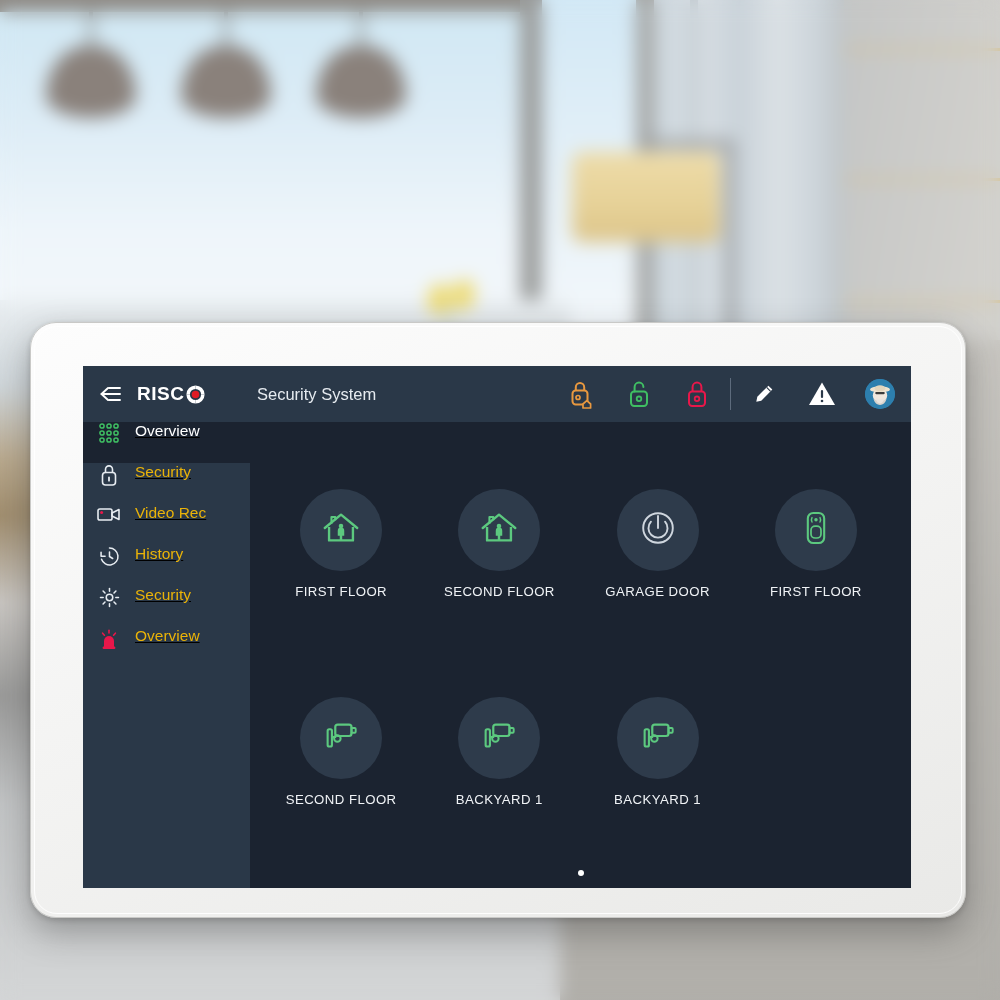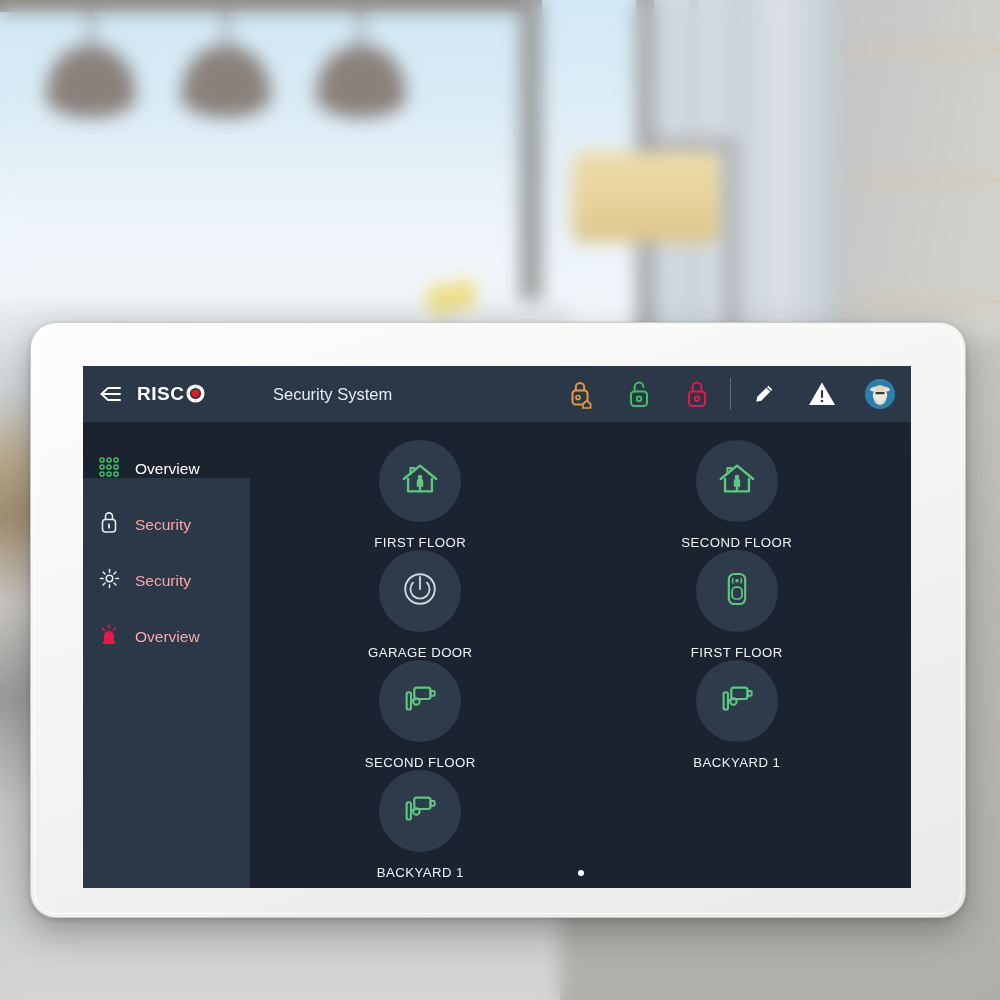--- a/index.html
+++ b/index.html
@@ -86,50 +86,50 @@
   #screen {
     position:absolute; left:52px; top:43px; width:828px; height:522px;
     background:#1b2330; overflow:hidden; display:flex; flex-direction:column;
   }
 
   
   #header {
     height:56px; background:#2a3848; display:flex; align-items:center; flex:0 0 56px;
   }
   #menu-btn { width:54px; display:flex; align-items:center; justify-content:center; cursor:pointer; }
-  #brand { width:112px; display:flex; }
+  #brand { width:112px; display:flex; align-items:center; }
   #brand-text {
     color:#ffffff; font-weight:bold; font-size:19px; letter-spacing:.5px;
     display:flex; align-items:center; font-family:"Liberation Sans", sans-serif;
   }
   #header-title {
-    color:#e6ebf0; font-size:16.5px; margin-left:24px; white-space:nowrap;
+    color:#e6ebf0; font-size:16.5px; margin-left:8px; white-space:nowrap;
   }
   #header-icons { margin-left:auto; display:flex; align-items:center; height:100%; }
   .hdr-icon { width:58px; display:flex; align-items:center; justify-content:center; cursor:pointer; }
   #hdr-divider { width:1px; height:32px; background:#5d6b7c; margin:0 4px; }
   #avatar {
     width:30px; height:30px; border-radius:50%; margin-right:16px; margin-left:14px;
     background:#2d7fae; overflow:hidden; position:relative; cursor:pointer;
   }
 
   
   #body-row { flex:1; display:flex; min-height:0; }
   #sidebar { width:167px; background:#2a3848; flex:0 0 167px; padding-top:0; }
   .nav-item {
-    height:56px; display:flex; align-items:flex-end; cursor:pointer; position:relative;
+    height:41px; display:flex; align-items:flex-start; cursor:pointer; position:relative;text-decoration:underline;
   }
   .nav-item.active { background:#1b2330; width:167px; }
   .nav-icon { width:52px; display:flex; align-items:center; justify-content:center; }
-  .nav-label { color:#fca5a5; font-size:15.5px; }
+  .nav-label { color:#eab308; font-size:15.5px; }
   .nav-item.active .nav-label { color:#ffffff; }
 
   #content { flex:1; background:#1b2330; position:relative; padding:18px 18px 0 14px; }
   #tile-grid {
-    display:grid; grid-template-columns:repeat(2,1fr); grid-template-rows:repeat(2,1fr);
+    display:grid; grid-template-columns:repeat(4,1fr); grid-template-rows:repeat(2,1fr);
     height:416px; column-gap:4px;
   }
   .tile { display:flex; flex-direction:column; align-items:center; justify-content:center; cursor:pointer; }
   .tile-circle {
     width:82px; height:82px; border-radius:50%; background:#2e3b4b;
     display:flex; align-items:center; justify-content:center;
   }
   .tile-label {
     margin-top:13px; color:#f0f3f6; font-size:13.2px; letter-spacing:.45px; white-space:nowrap;
   }
@@ -295,21 +295,41 @@
             <svg width="20" height="24" viewBox="0 0 20 24" fill="none">
               <rect x="3.5" y="9.5" width="13" height="12.5" rx="3" stroke="#e7ecf1" stroke-width="1.6"></rect>
               <path d="M6.5 9.5 V6.4 a3.5 3.5 0 0 1 7 0 V9.5" stroke="#e7ecf1" stroke-width="1.6"></path>
               <rect x="9.1" y="13.6" width="1.8" height="5" rx=".9" fill="#e7ecf1"></rect>
             </svg>
           </span>
           <span class="nav-label">Security</span>
         </div>
 
 
-
+        <div class="nav-item">
+          <span class="nav-icon">
+            <svg width="26" height="20" viewBox="0 0 26 20" fill="none">
+              <rect x="2" y="5" width="14" height="11" rx="1.8" stroke="#e7ecf1" stroke-width="1.6"></rect>
+              <path d="M16 9 L23 5.5 V15.5 L16 12 Z" stroke="#e7ecf1" stroke-width="1.6" stroke-linejoin="round"></path>
+              <circle cx="5.6" cy="8.4" r="1.5" fill="#e8174a"></circle>
+            </svg>
+          </span>
+          <span class="nav-label">Video Rec</span>
+        </div>
+
+        <div class="nav-item">
+          <span class="nav-icon">
+            <svg width="23" height="23" viewBox="0 0 24 24" fill="none">
+              <path d="M12 3.2 a8.8 8.8 0 1 1 -8.3 11.6" stroke="#e7ecf1" stroke-width="1.6" stroke-linecap="round"></path>
+              <path d="M3.2 7.6 v4.2 h4.2" stroke="#e7ecf1" stroke-width="1.6" stroke-linecap="round" stroke-linejoin="round"></path>
+              <path d="M12 7.4 V12 l3.3 2.1" stroke="#e7ecf1" stroke-width="1.6" stroke-linecap="round"></path>
+            </svg>
+          </span>
+          <span class="nav-label">History</span>
+        </div>
 
         <div class="nav-item">
           <span class="nav-icon">
             <svg width="23" height="23" viewBox="0 0 24 24" fill="none">
               <circle cx="12" cy="12" r="3.4" stroke="#e7ecf1" stroke-width="1.6"></circle>
               <g stroke="#e7ecf1" stroke-width="1.6" stroke-linecap="round">
                 <line x1="12" y1="2.6" x2="12" y2="5.4"></line>
                   <line x1="12" y1="18.6" x2="12" y2="21.4"></line>
                 <line x1="2.6" y1="12" x2="5.4" y2="12"></line>
                   <line x1="18.6" y1="12" x2="21.4" y2="12"></line>

